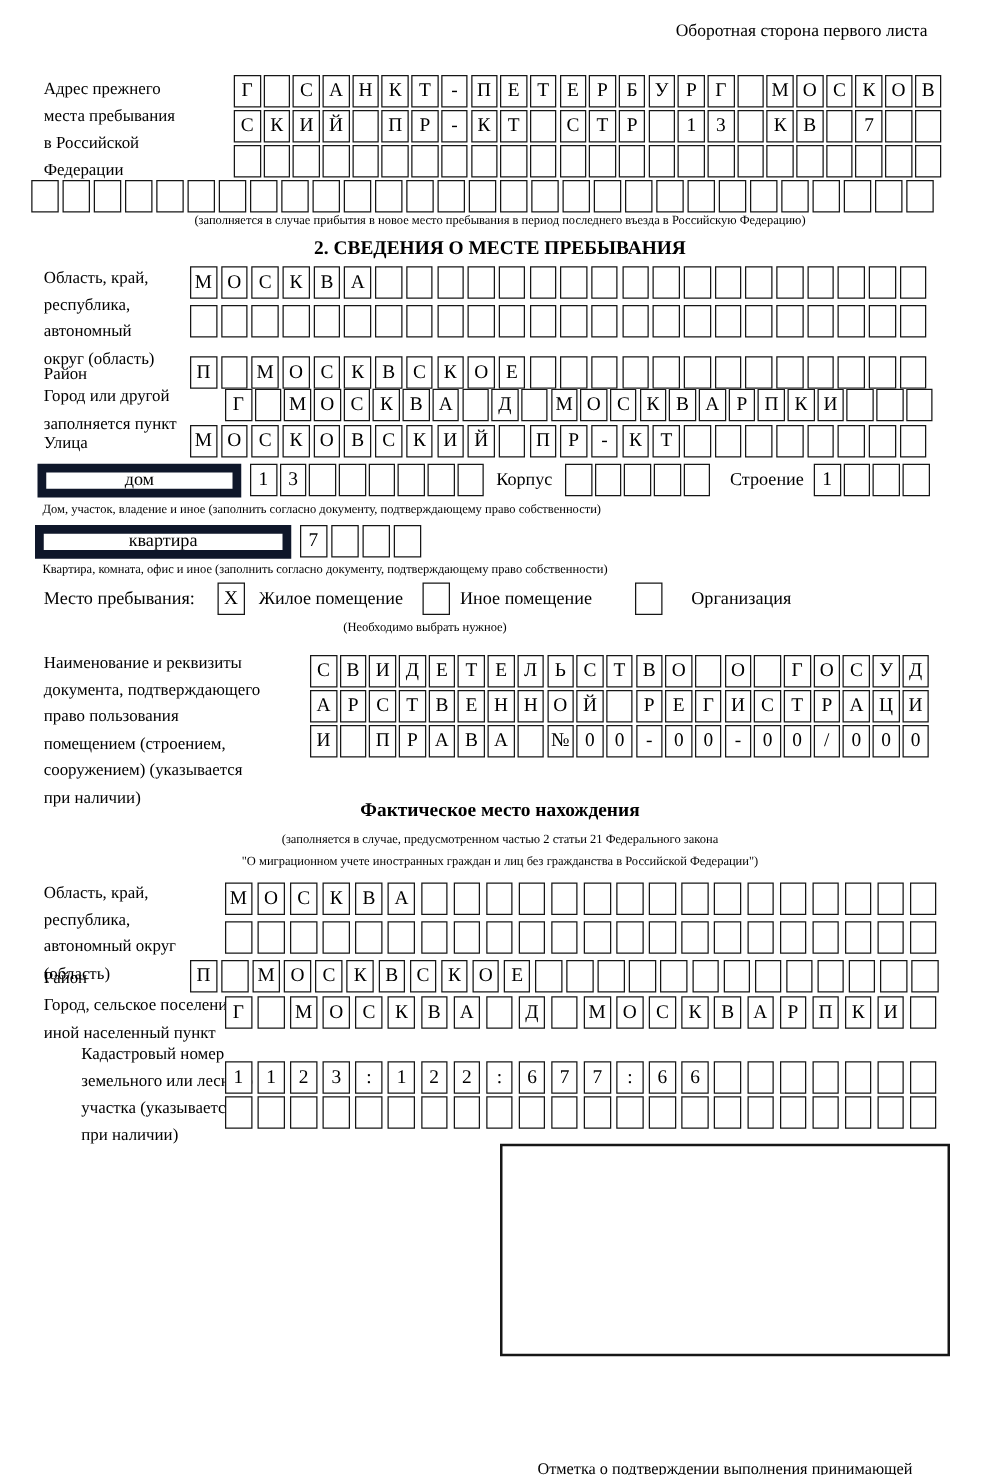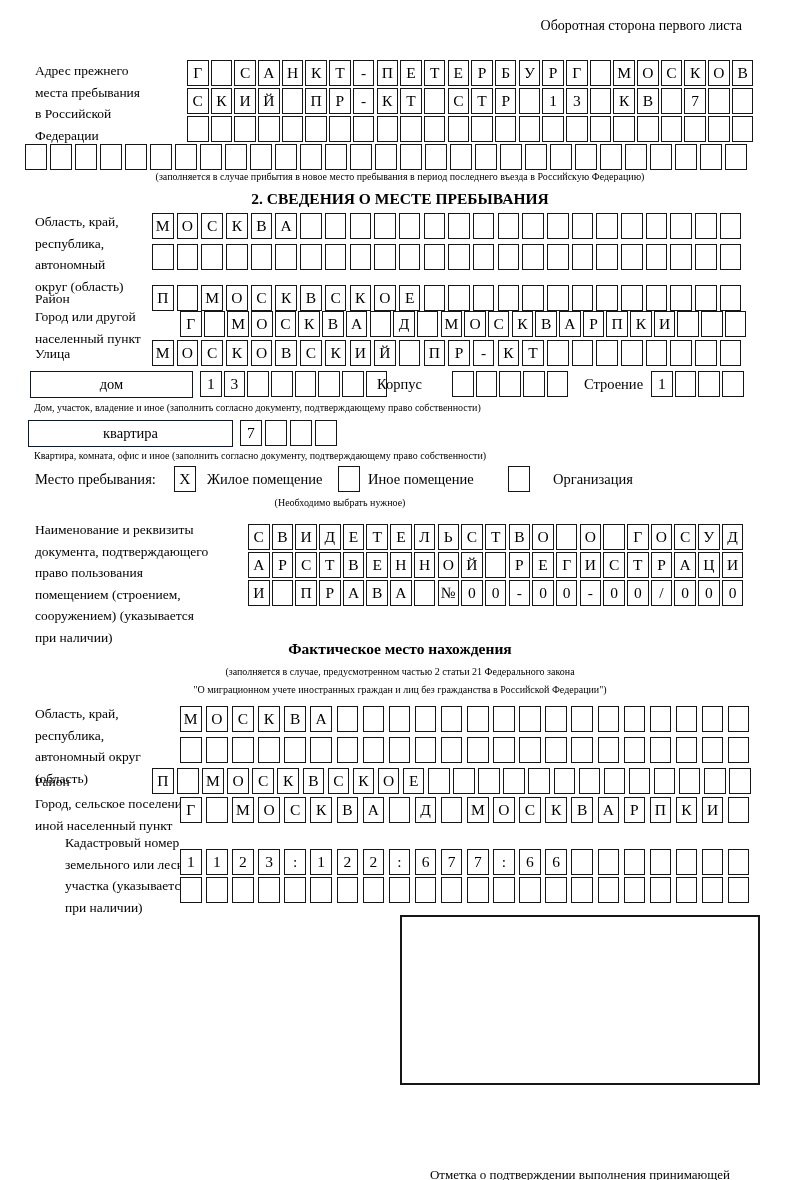--- a/index.html
+++ b/index.html
@@ -14,21 +14,21 @@
     flex:none;width:21.5px;height:26px;border:1.7px solid #161616;box-sizing:border-box;
     display:flex;align-items:center;justify-content:center;
     font-size:15.5px;line-height:1;background:#fff;
   }
   .gA{gap:3.2px;} .gB{gap:3.5px;} .gC{gap:4.6px;} .gD{gap:3.6px;}
   .label{font-size:13.5px;line-height:21.5px;white-space:pre-line;}
   .cap{font-size:10px;}
   .center{width:800px;text-align:center;}
   .h2{font-weight:bold;font-size:15.5px;}
   .widebox{
-    border:1px solid #0f172a;height:27px;box-sizing:border-box;background:#fff;
+    border:7px solid #0f172a;height:27px;box-sizing:border-box;background:#fff;
     display:flex;align-items:center;justify-content:center;font-size:14.5px;
   }
   .inlbl{font-size:14.5px;}
   .stampbox{border:2px solid #161616;background:#fff;box-sizing:border-box;}
   .stampcap{font-size:13px;line-height:18.5px;text-align:center;white-space:pre-line;}
 </style>
 </head>
 <body>
 
 <div class="page">
@@ -235,21 +235,21 @@
       <span class="box"></span>
       <span class="box"></span>
       <span class="box"></span>
       <span class="box"></span>
       <span class="box"></span>
       <span class="box"></span>
       <span class="box"></span>
     </div>
 
   <div class="abs label" style="left:35px;top:306px;width:150px;">Город или другой
-населенный пункт</div>
+заполняется пункт</div>
   <div class="abs boxrow" style="left:180px;top:311px;">
       <span class="box">Г</span>
       <span class="box"></span>
       <span class="box">М</span>
       <span class="box">О</span>
       <span class="box">С</span>
       <span class="box">К</span>
       <span class="box">В</span>
       <span class="box">А</span>
       <span class="box"></span>
@@ -302,21 +302,21 @@
   <div class="abs boxrow" style="left:200px;top:371px;">
       <span class="box">1</span>
       <span class="box">3</span>
       <span class="box"></span>
       <span class="box"></span>
       <span class="box"></span>
       <span class="box"></span>
       <span class="box"></span>
       <span class="box"></span>
     </div>
-  <div class="abs inlbl" style="left:377px;top:376px;">Корпус</div>
+  <div class="abs inlbl" style="left:397px;top:376px;">Корпус</div>
   <div class="abs boxrow" style="left:452px;top:371px;">
       <span class="box"></span>
       <span class="box"></span>
       <span class="box"></span>
       <span class="box"></span>
       <span class="box"></span>
     </div>
   <div class="abs inlbl" style="left:584px;top:376px;">Строение</div>
   <div class="abs boxrow" style="left:651px;top:371px;">
       <span class="box">1</span>

